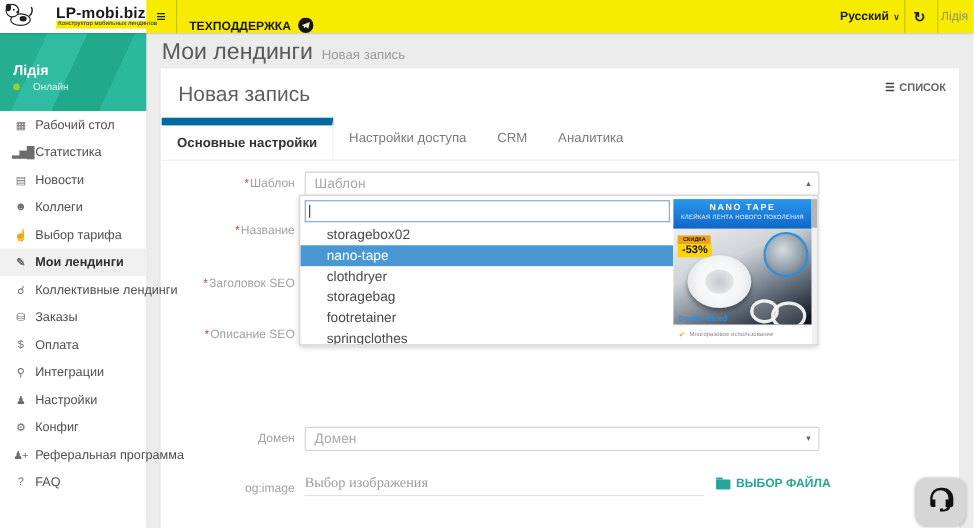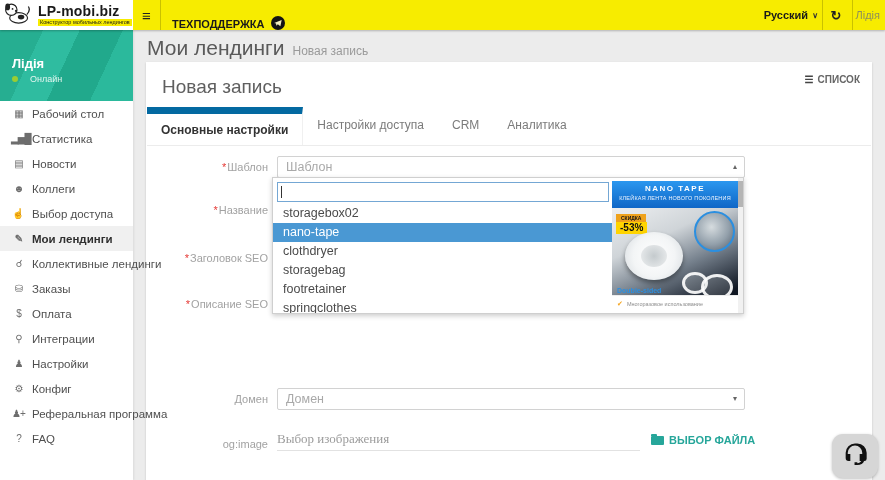--- a/index.html
+++ b/index.html
@@ -3,21 +3,21 @@
 <meta charset="utf-8">
 <style>
   html,body{margin:0;padding:0;}
   body{width:885px;height:480px;overflow:hidden;position:relative;
        font-family:"Liberation Sans",sans-serif;background:#ececec;color:#555;}
 
   
   .topbar{position:absolute;left:0;top:0;width:885px;height:30px;background:#f7ec00;z-index:60;
           box-shadow:0 1px 2px rgba(0,0,0,.25);}
   .logo-box{position:absolute;left:0;top:0;width:133px;height:30px;background:#fff;
-            display:flex;align-items:center;gap:8px;padding-left:4px;box-sizing:border-box;}
+            display:flex;align-items:center;gap:21px;padding-left:4px;box-sizing:border-box;}
   .logo-text{display:flex;flex-direction:column;line-height:1;}
   .logo-title{font-size:14px;font-weight:bold;color:#1a1a1a;letter-spacing:.2px;}
   .logo-sub{font-size:5.5px;color:#1a1a1a;background:#f7ec00;padding:1px 2px;margin-top:1px;white-space:nowrap;}
   .hamburger{position:absolute;left:133px;top:0;width:27px;height:30px;display:flex;align-items:center;
              justify-content:center;font-size:15px;font-weight:bold;color:#222;cursor:pointer;}
   .tb-div{position:absolute;top:0;width:1px;height:30px;background:rgba(0,0,0,.18);}
   .support{position:absolute;left:172px;top:0;height:30px;display:flex;align-items:flex-end;gap:6px;
            font-size:11px;font-weight:bold;color:#1a1a1a;cursor:pointer;}
   .tg-icon svg{display:block;}
   .lang{position:absolute;right:67px;top:0;height:30px;display:flex;align-items:center;gap:4px;
@@ -75,21 +75,21 @@
   .folder-icon::before{content:"";position:absolute;left:0;top:-2px;width:6px;height:2px;background:#26a69a;
                        border-radius:1px 1px 0 0;}
 
   
   .dd-panel{position:absolute;left:126px;top:115px;width:472px;height:137px;background:#fff;
             border:1px solid #cfcfcf;box-shadow:0 2px 5px rgba(0,0,0,.2);z-index:10;box-sizing:border-box;overflow:hidden;}
   .dd-search{position:absolute;left:4px;top:4px;width:332px;height:20px;border:1px solid #74a7d4;
              box-sizing:border-box;background:#fff;cursor:text;}
   .caret{position:absolute;left:3px;top:3px;width:1px;height:12px;background:#333;}
   .dd-list{position:absolute;left:0;top:26px;width:340px;list-style:none;margin:0;padding:0;}
-  .dd-list li{height:19px;line-height:19px;padding-left:10px;font-size:12.5px;color:#4a4a4a;cursor:pointer;}
+  .dd-list li{height:19px;line-height:19px;padding-left:24px;font-size:12.5px;color:#4a4a4a;cursor:pointer;}
   .dd-list li.selected{background:#4a98d3;color:#fff;}
   .dd-scroll{position:absolute;right:0;top:0;bottom:0;width:5px;background:#f1f1f1;}
   .dd-thumb{position:absolute;right:0;top:3px;width:5px;height:26px;background:#b5b5b5;cursor:grab;}
 
   
   .pv{position:absolute;left:339px;top:3px;width:126px;height:130px;overflow:hidden;background:#fff;}
   .pv-head{height:27px;background:linear-gradient(180deg,#2b97ef,#0f66c6);color:#fff;text-align:center;padding-top:3px;box-sizing:border-box;}
   .pv-title{font-size:8px;font-weight:bold;letter-spacing:1.5px;}
   .pv-sub{font-size:5.5px;margin-top:2px;color:#eaf4ff;letter-spacing:.2px;}
   .pv-body{position:relative;height:87px;overflow:hidden;
@@ -178,21 +178,21 @@
     <li>
         <span class="mi">▤</span>
         <span>Новости</span>
       </li>
     <li>
         <span class="mi">☻</span>
         <span>Коллеги</span>
       </li>
     <li>
         <span class="mi">☝</span>
-        <span>Выбор доступа</span>
+        <span>Выбор тарифа</span>
       </li>
     <li class="active">
         <span class="mi">✎</span>
         <span>Мои лендинги</span>
       </li>
     <li>
         <span class="mi">☌</span>
         <span>Коллективные лендинги</span>
       </li>
     <li>

